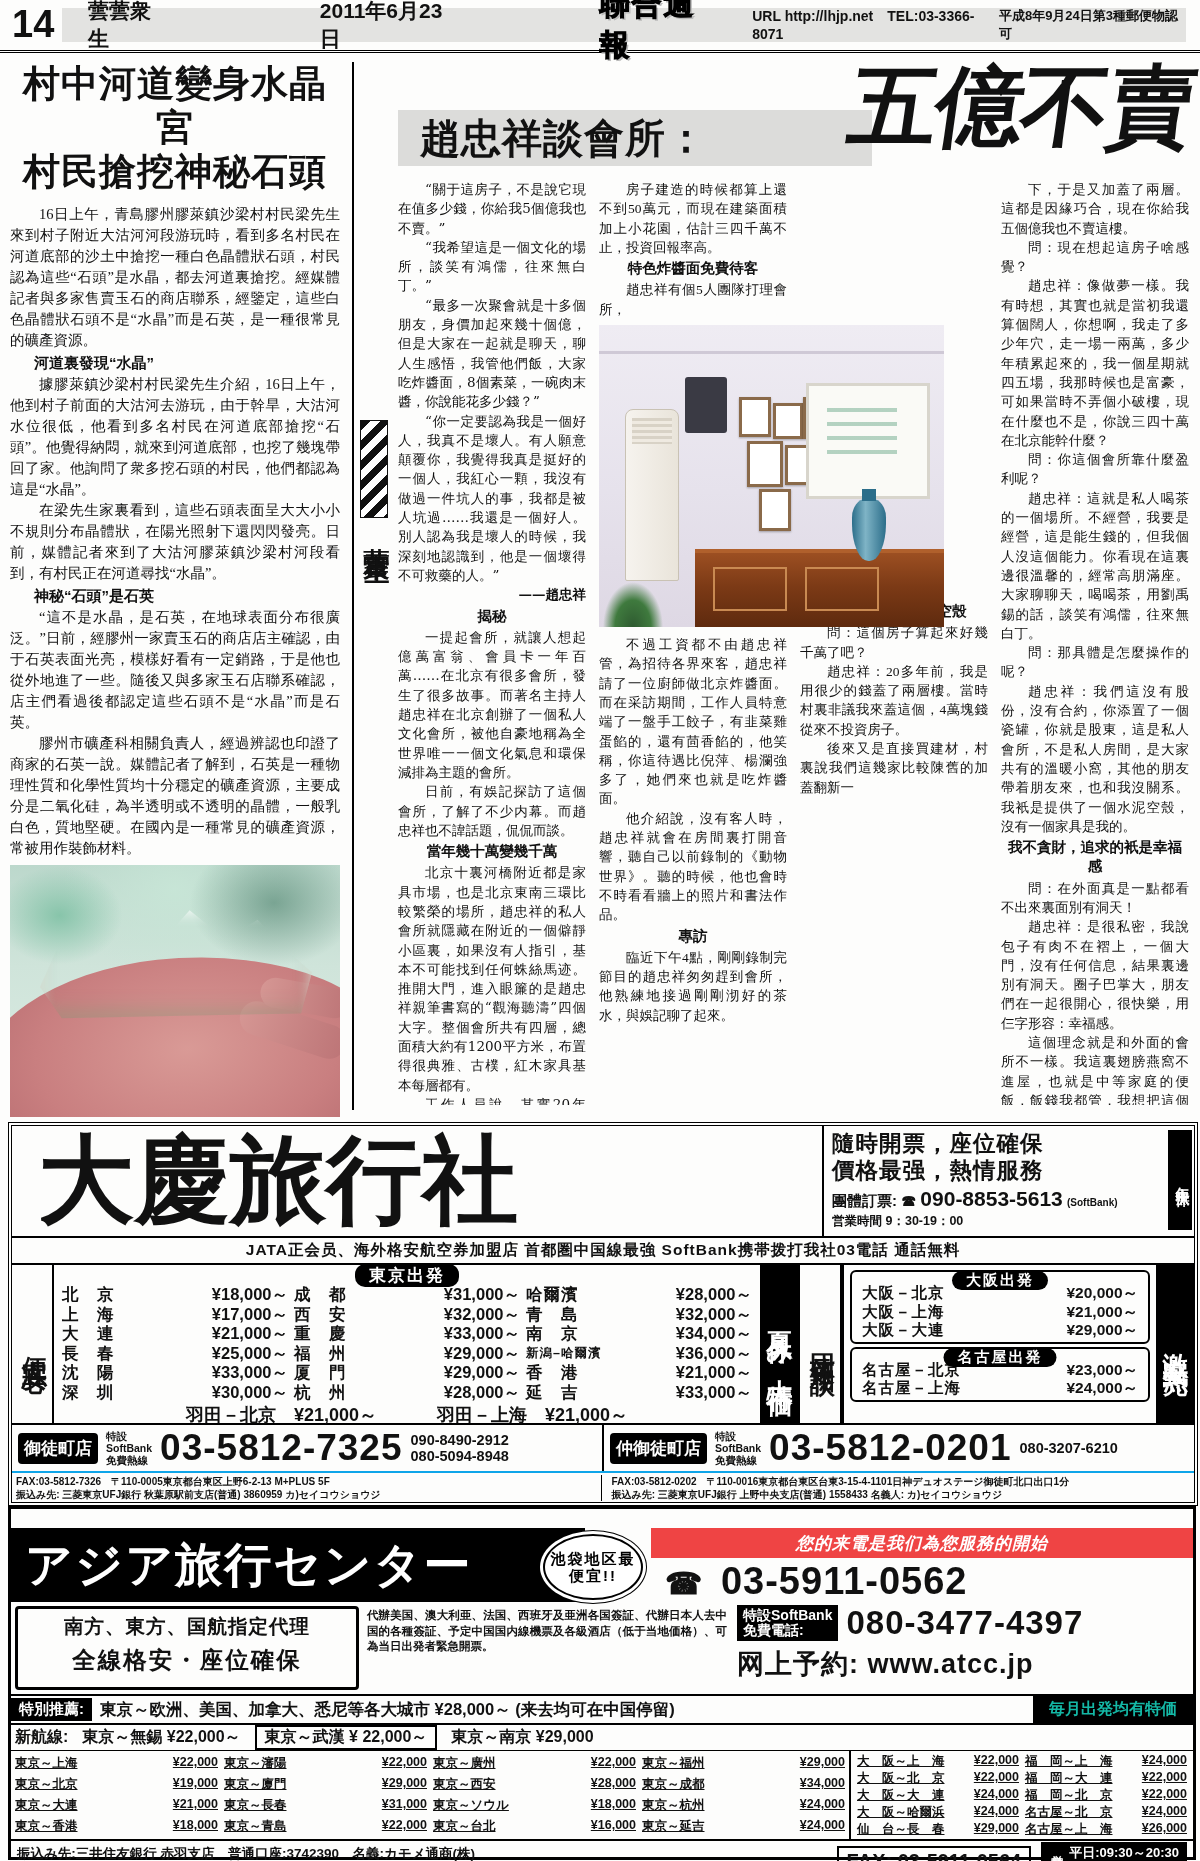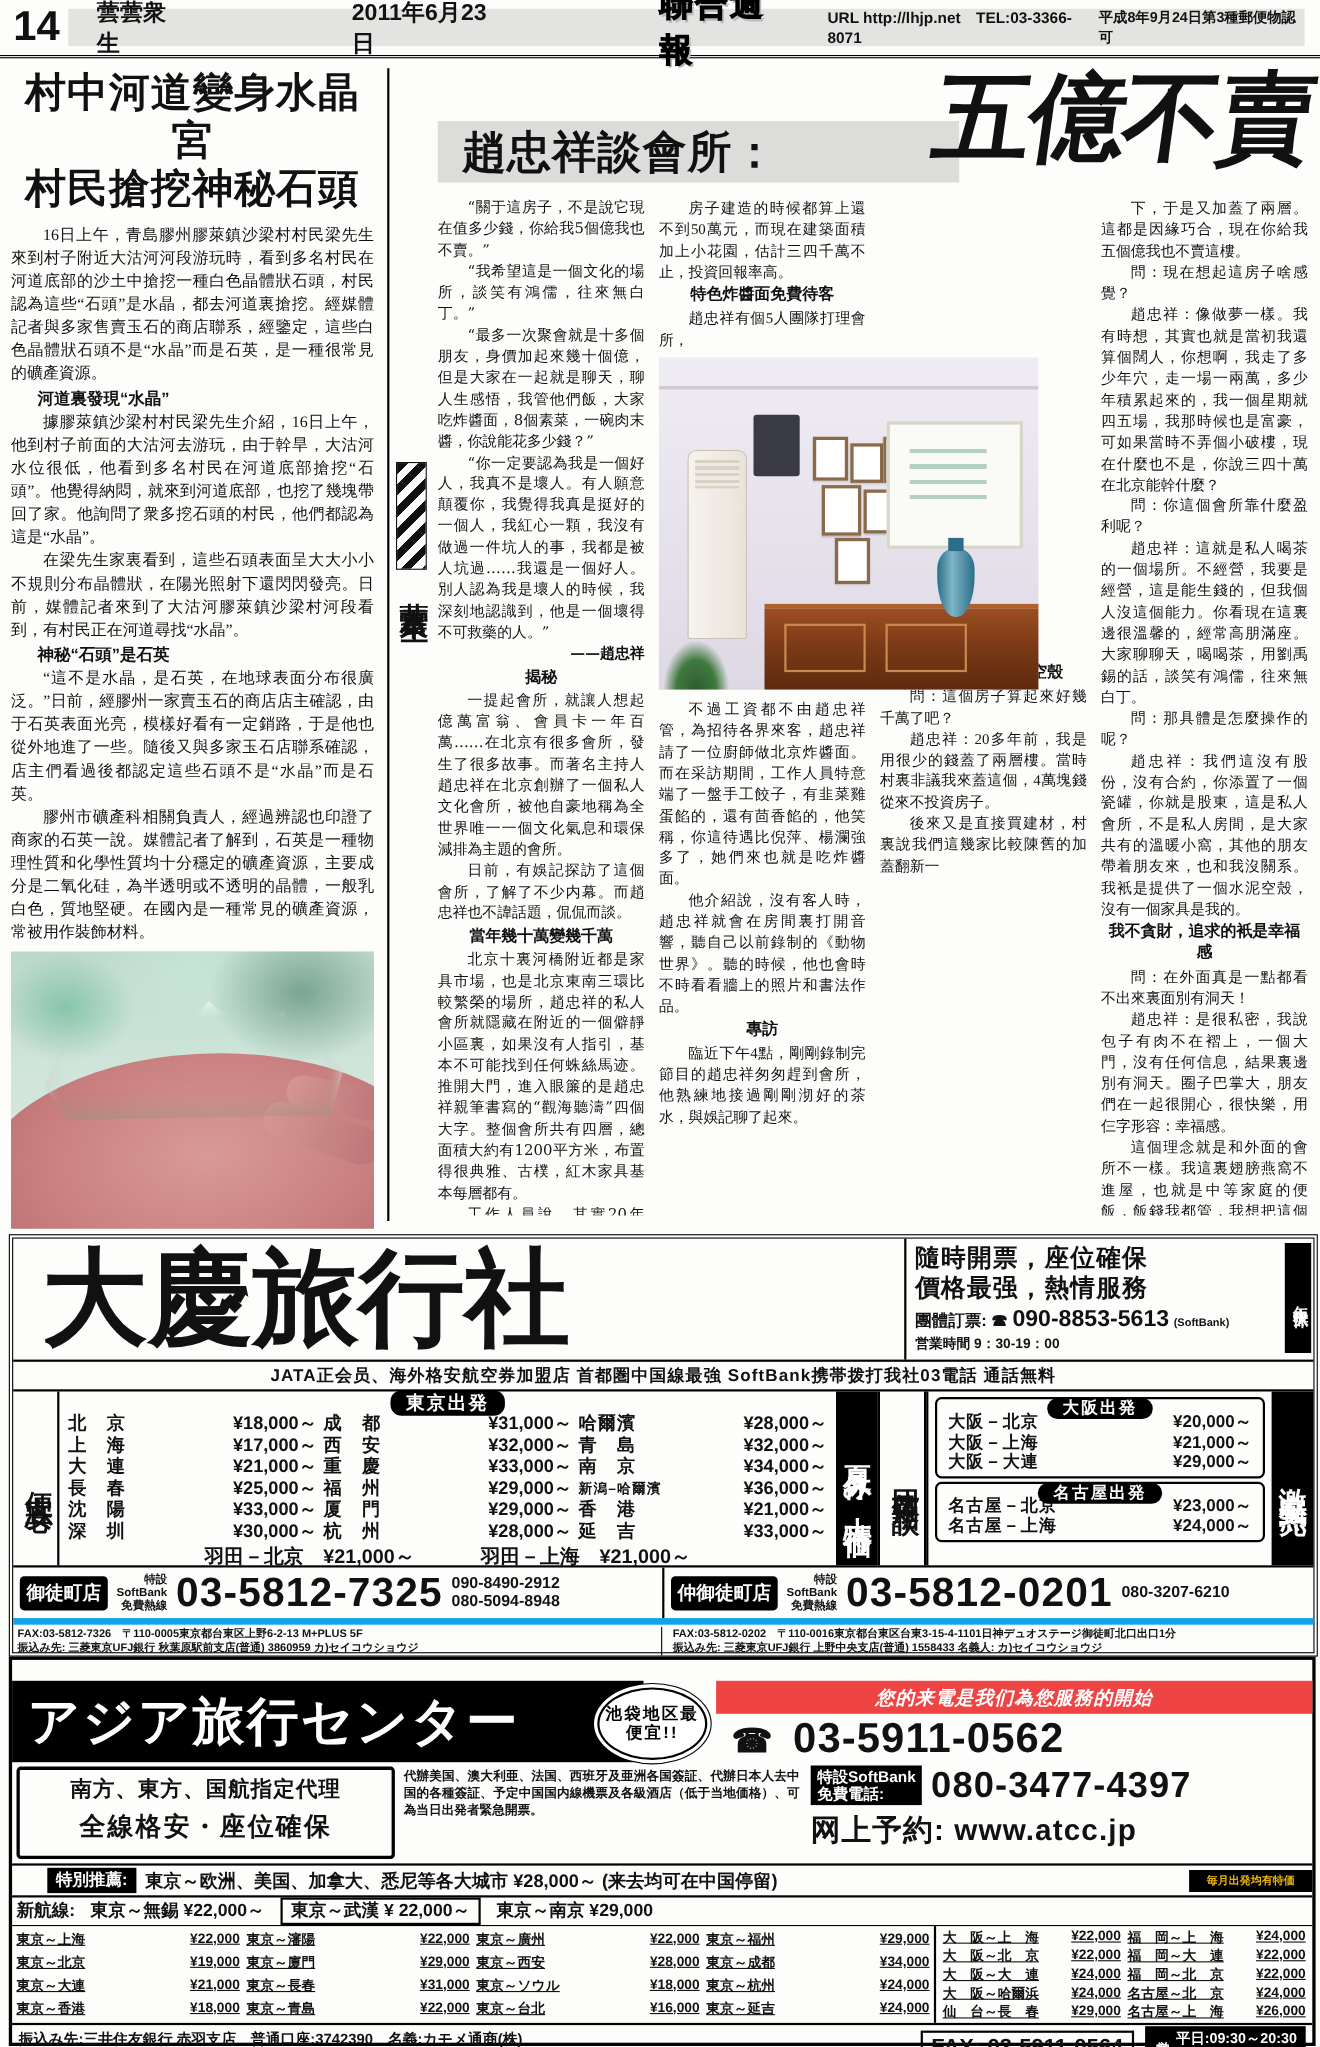--- a/index.html
+++ b/index.html
@@ -117,21 +117,21 @@
   .pill{position:absolute;left:50%;top:-1px;transform:translateX(-50%);background:#000;color:#fff;
         font-weight:900;font-size:17px;padding:0 14px;border-radius:10px;letter-spacing:2px;}
   .trows{display:flex;gap:6px;margin-top:18px;}
   .tcolg{flex:1;}
   .trow{display:flex;justify-content:space-between;font-weight:900;font-size:16.5px;line-height:19.5px;}
   .trow .c{letter-spacing:1px;}
   .haneda{display:flex;gap:60px;justify-content:center;font-weight:900;font-size:18px;margin-top:1px;}
   .kansai{width:300px;border-left:2px solid #000;padding:2px 6px;position:relative;}
   .kbox{border:2px solid #000;border-radius:6px;padding:12px 10px 2px 10px;position:relative;margin-top:3px;}
   .kbox .trow{font-size:15.5px;line-height:18.5px;}
-  .ad1-tel{display:flex;height:46px;border-bottom:6px solid #0ea5e9;text-align:right;}
+  .ad1-tel{display:flex;height:46px;border-bottom:2px solid #0ea5e9;}
   .telblk{flex:1;display:flex;align-items:center;gap:8px;padding:0 6px;}
   .shopname{background:#000;color:#fff;font-weight:900;font-size:17px;padding:4px 6px;border-radius:4px;}
   .sb{font-size:10.5px;font-weight:bold;line-height:12px;}
   .bigtel{font-weight:900;font-size:37px;letter-spacing:1px;}
   .mob{font-weight:900;font-size:14.5px;line-height:16px;}
   .ad1-fine{display:flex;font-size:10px;line-height:13px;padding:2px 4px;gap:10px;font-weight:bold;}
 
   
   .ad2{position:absolute;left:8px;top:1506px;width:1182px;height:348px;border:3px solid #000;
         font-family:"Liberation Sans",sans-serif;}
@@ -152,23 +152,23 @@
   .agbox{width:322px;border:3px solid #000;border-radius:4px;margin:4px;padding:4px 8px;text-align:center;}
   .ag1{font-weight:900;font-size:19.5px;letter-spacing:1px;}
   .ag2{font-weight:900;font-size:23.5px;margin-top:4px;letter-spacing:2px;}
   .svc{width:360px;font-size:11.5px;line-height:15.5px;font-weight:bold;padding:6px 4px;text-align:justify;}
   .ad2-midright{flex:1;padding:2px 6px;}
   .sbline{display:flex;align-items:center;gap:8px;}
   .sblabel{background:#000;color:#fff;font-weight:900;font-size:14px;padding:3px 6px;line-height:15px;}
   .tel2{font-weight:900;font-size:33px;letter-spacing:1px;}
   .webline{font-weight:900;font-size:27px;margin-top:4px;letter-spacing:1px;}
   .toku{height:27px;display:flex;align-items:center;border-top:2px solid #000;border-bottom:2px solid #000;}
-  .tokulabel{background:#000;color:#fff;font-weight:900;font-size:15px;padding:2px 8px;margin-right:8px;margin-left:32px;}
+  .tokulabel{background:#000;color:#fff;font-weight:900;font-size:15px;padding:2px 8px;margin-right:8px;}
   .tokutxt{font-weight:900;font-size:16.5px;}
-  .monthly{margin-left:auto;background:#000;color:#eab308;font-weight:900;font-size:10px;padding:3px 16px;font-family:Liberation Mono, monospace;}
+  .monthly{margin-left:auto;background:#000;color:#14b8a6;font-weight:900;font-size:16px;padding:3px 16px;font-family:Liberation Mono, monospace;}
   .newroute{height:25px;display:flex;align-items:center;gap:14px;border-bottom:1.5px solid #000;
         font-weight:900;font-size:16px;padding-left:4px;}
   .nr-box{border:2px solid #000;padding:0 8px;}
   .pgrid{display:flex;height:88px;border-bottom:2px solid #000;}
   .pg-l{flex:1;display:flex;flex-direction:column;justify-content:space-around;padding:2px 4px;}
   .pg-row{display:flex;gap:6px;text-decoration:underline;}
   .pg-cell{flex:1;display:flex;justify-content:space-between;font-weight:bold;font-size:12.5px;}
   .pg-r{width:330px;border-left:2px solid #000;display:flex;flex-direction:column;
         justify-content:space-around;padding:2px 6px;}
   .ad2-bot{display:flex;height:40px;align-items:center;gap:10px;padding:0 6px;}

